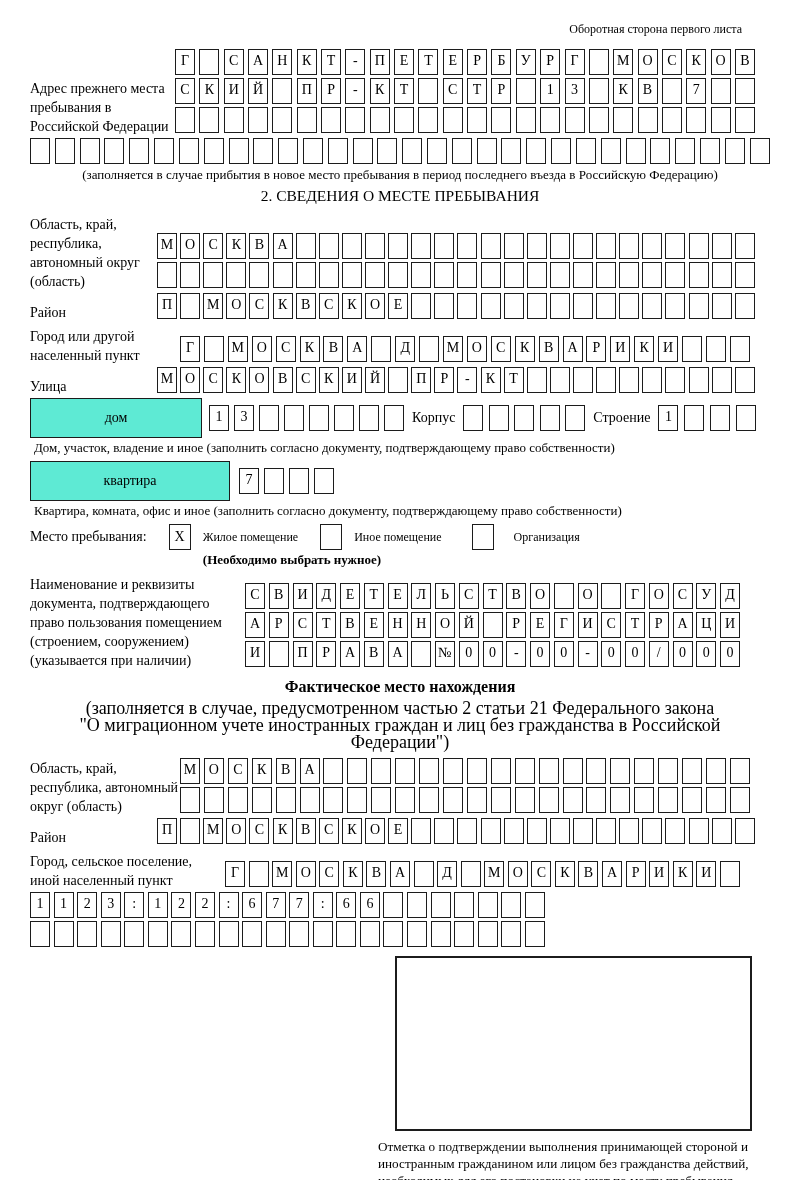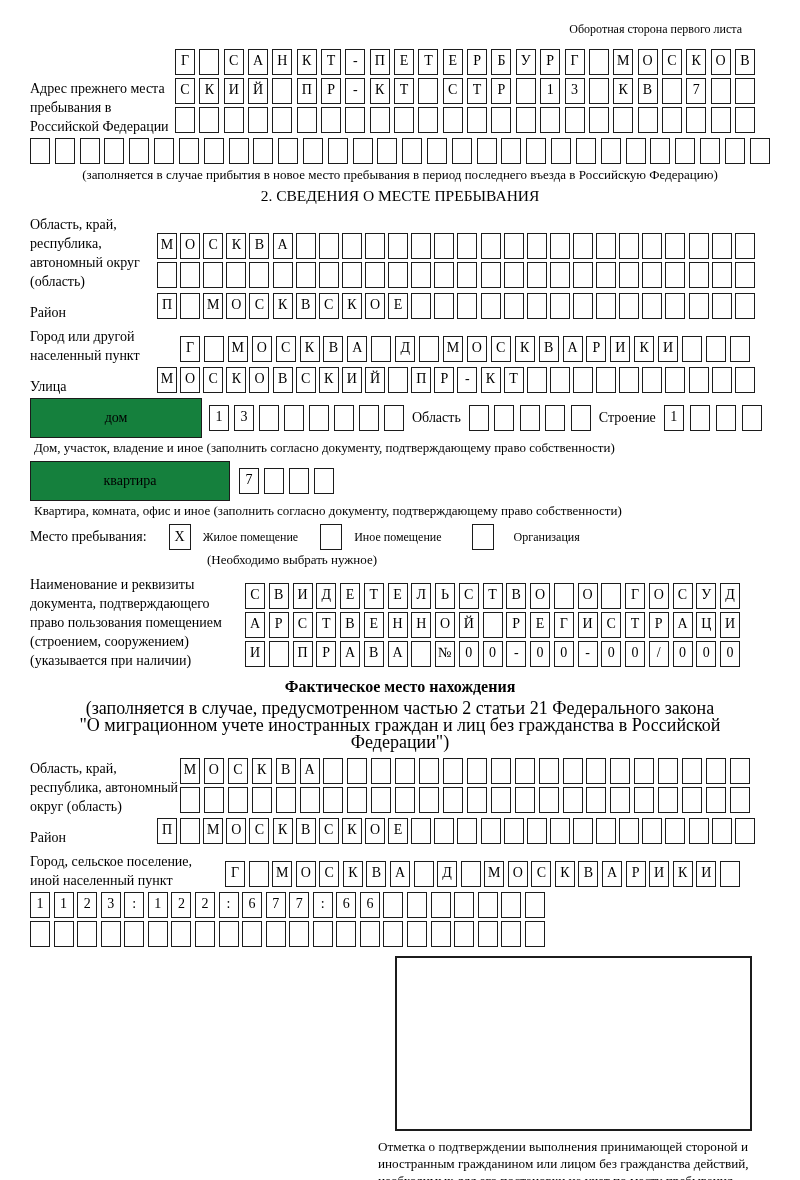--- a/index.html
+++ b/index.html
@@ -23,33 +23,33 @@
   .lw145{width:145px} .lw127{width:127px} .lw150{width:150px} .lw215{width:215px} .lw195{width:195px}
   .w580{width:580px} .w598{width:598px} .w570{width:570px} .w740{width:740px} .w495{width:495px} .w515{width:515px}
   .wh195{width:195px} .wk122{width:122px} .ws98{width:98px} .wa95{width:95px}
   .note { font-size:13px; text-align:center; margin:1px 0 4px; line-height:16px; }
   .note-left { font-size:13px; text-align:left; margin:1px 0 5px 4px; line-height:16px; }
   .sect { text-align:center; font-weight:normal; font-size:15.5px; margin:4px 0 7px; }
   .sect2 { text-align:center; font-weight:bold; font-size:16px; margin:8px 0 4px; }
   .inline-row { display:flex; align-items:center; margin-bottom:2px; }
   .txtbox {
     border:1.8px solid #1c1c1c; height:40px; display:flex;
-    align-items:center; justify-content:center; font-size:14px; background:#15803d;
+    align-items:center; justify-content:center; font-size:14px; background:#5eead4;
   }
   .bx-dom { width:172px; margin-right:7px; }
   .bx-kv { width:200px; margin-right:9px; }
   .inl-label { font-size:14px; margin:0 8px; }
   .stayrow { display:flex; align-items:center; margin:3px 0 2px; }
   .stay-label { font-size:14px; margin-right:10px; }
   .checkbox {
     width:22px; height:26px; border:1.8px solid #1c1c1c; text-align:center;
     line-height:23px; font-size:14px; margin:0 12px; background:#fff; display:inline-block;
   }
   .opt-label { font-size:12px; }
-  .stay-note { width:524px; text-align:center; font-size:13px; margin:2px 0 4px; }
+  .stay-note { width:524px; text-align:center; font-size:13px; margin:2px 0 4px;font-weight:bold; }
   .fact-note { text-align:center; font-size:18px; line-height:17px; }
   .markbox { width:357px; height:175px; border:2px solid #1c1c1c; margin:6px 0 0 365px; background:#fff; }
   .markcap { width:392px; margin:7px 0 0 348px; font-size:13.2px; line-height:17px; }
 </style>
 </head>
 <body>
 
 <div class="page">
 
   <div class="title">Оборотная сторона первого листа</div>
@@ -340,21 +340,21 @@
     <div class="cellrow wh195" style="margin-bottom:0">
         <span class="cell">1</span>
         <span class="cell">3</span>
         <span class="cell"></span>
         <span class="cell"></span>
         <span class="cell"></span>
         <span class="cell"></span>
         <span class="cell"></span>
         <span class="cell"></span>
       </div>
-    <span class="inl-label">Область</span>
+    <span class="inl-label">Корпус</span>
     <div class="cellrow wk122" style="margin-bottom:0">
         <span class="cell"></span>
         <span class="cell"></span>
         <span class="cell"></span>
         <span class="cell"></span>
         <span class="cell"></span>
       </div>
     <span class="inl-label">Строение</span>
     <div class="cellrow ws98" style="margin-bottom:0">
         <span class="cell">1</span>

